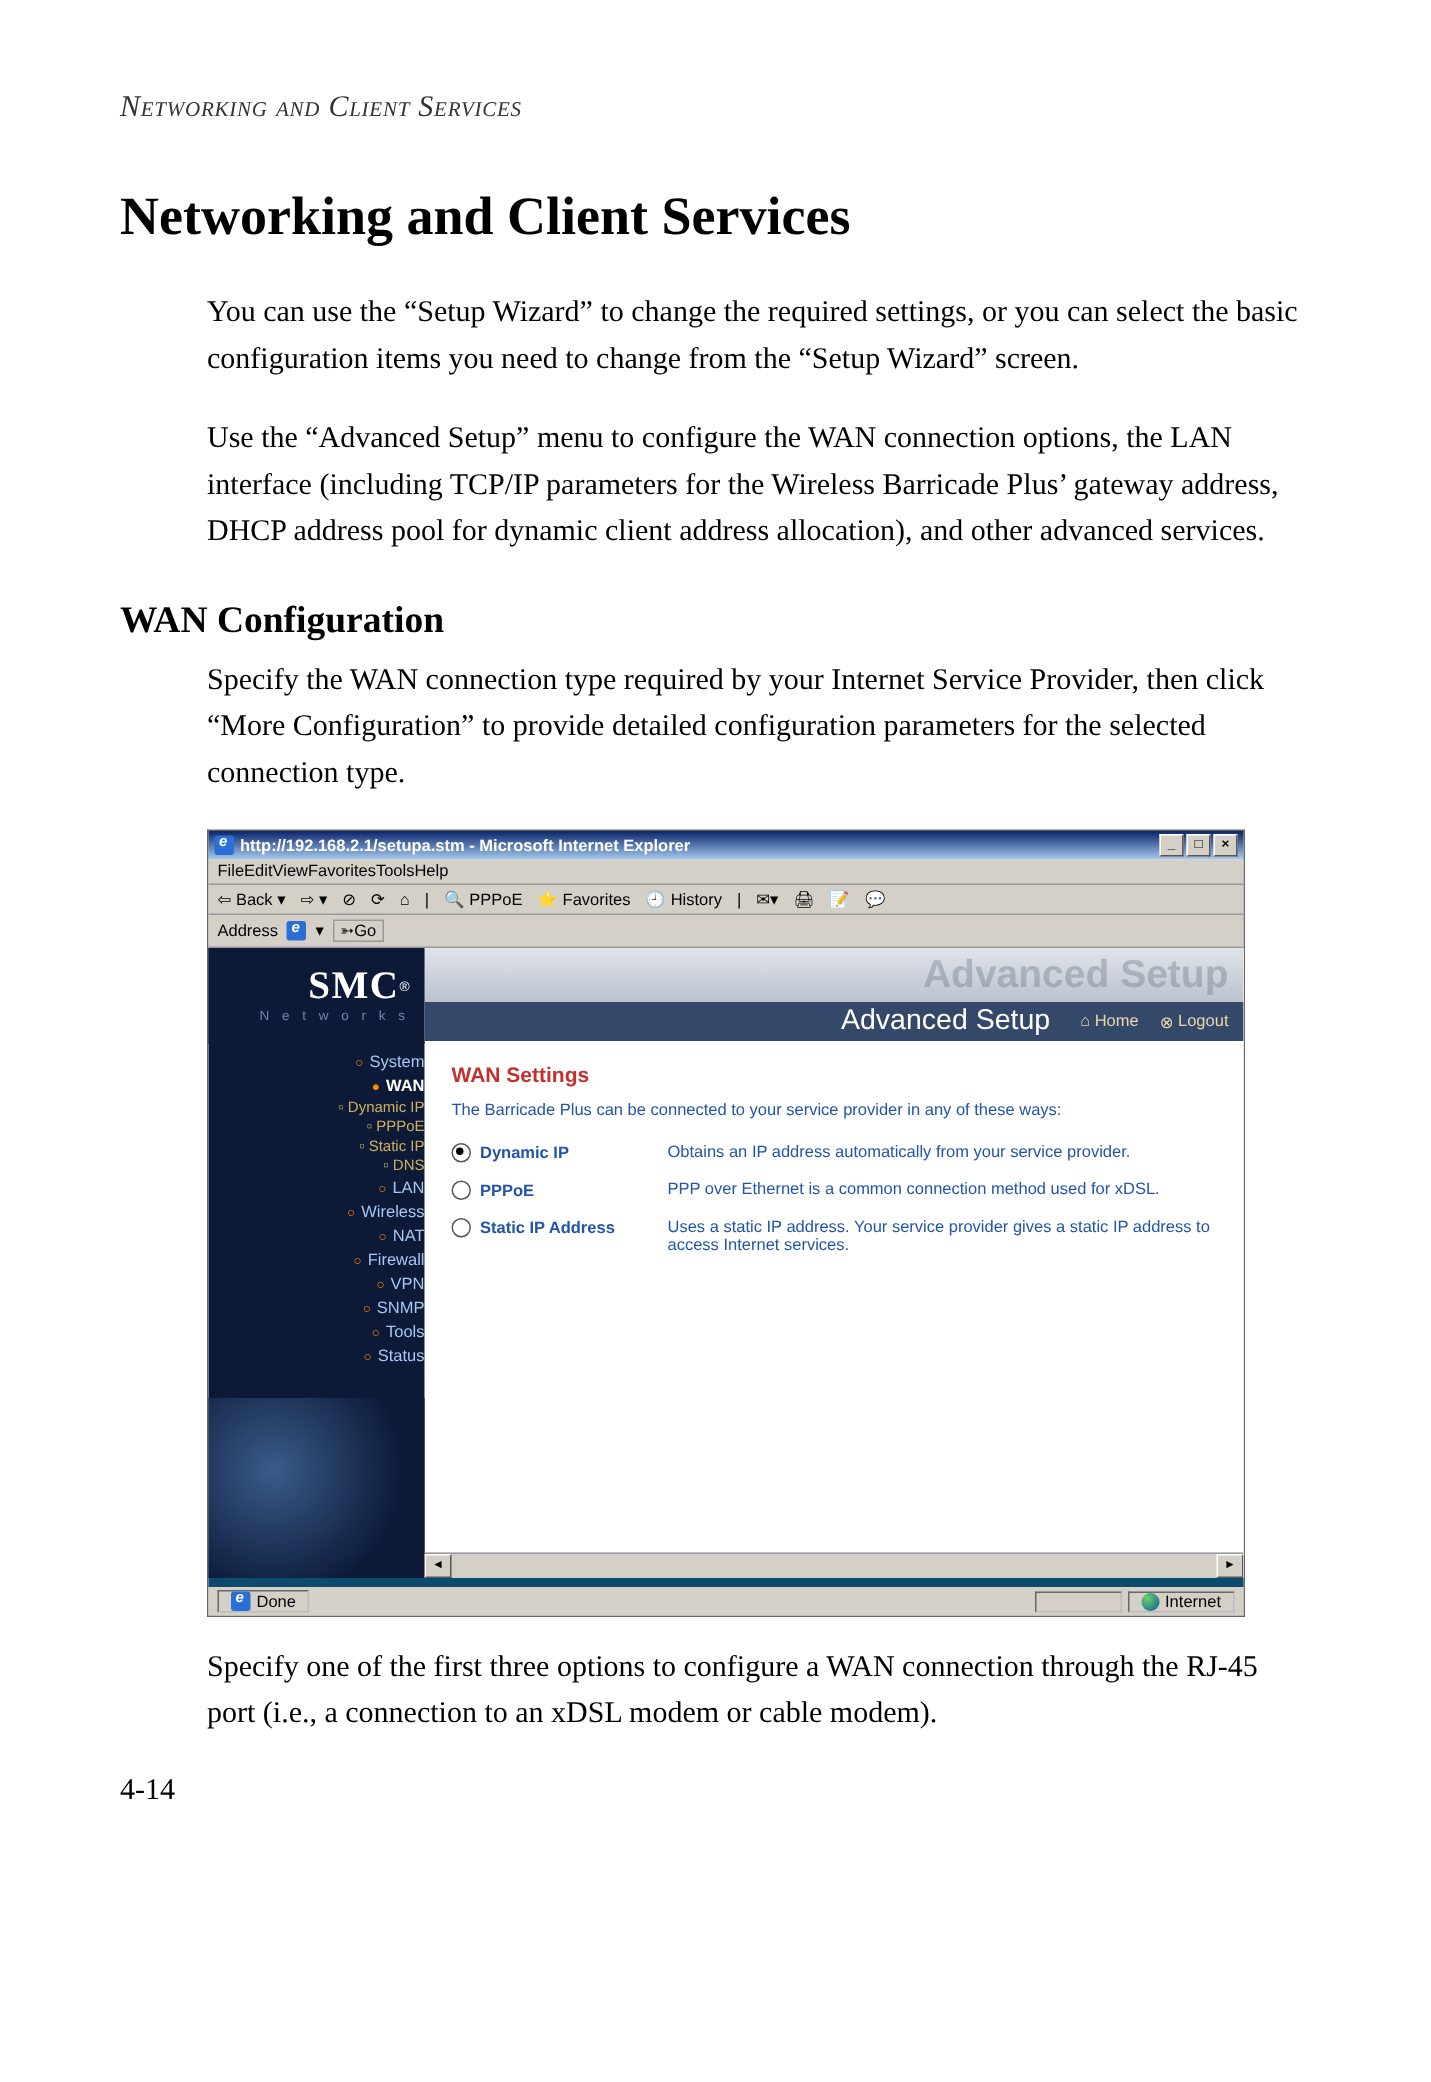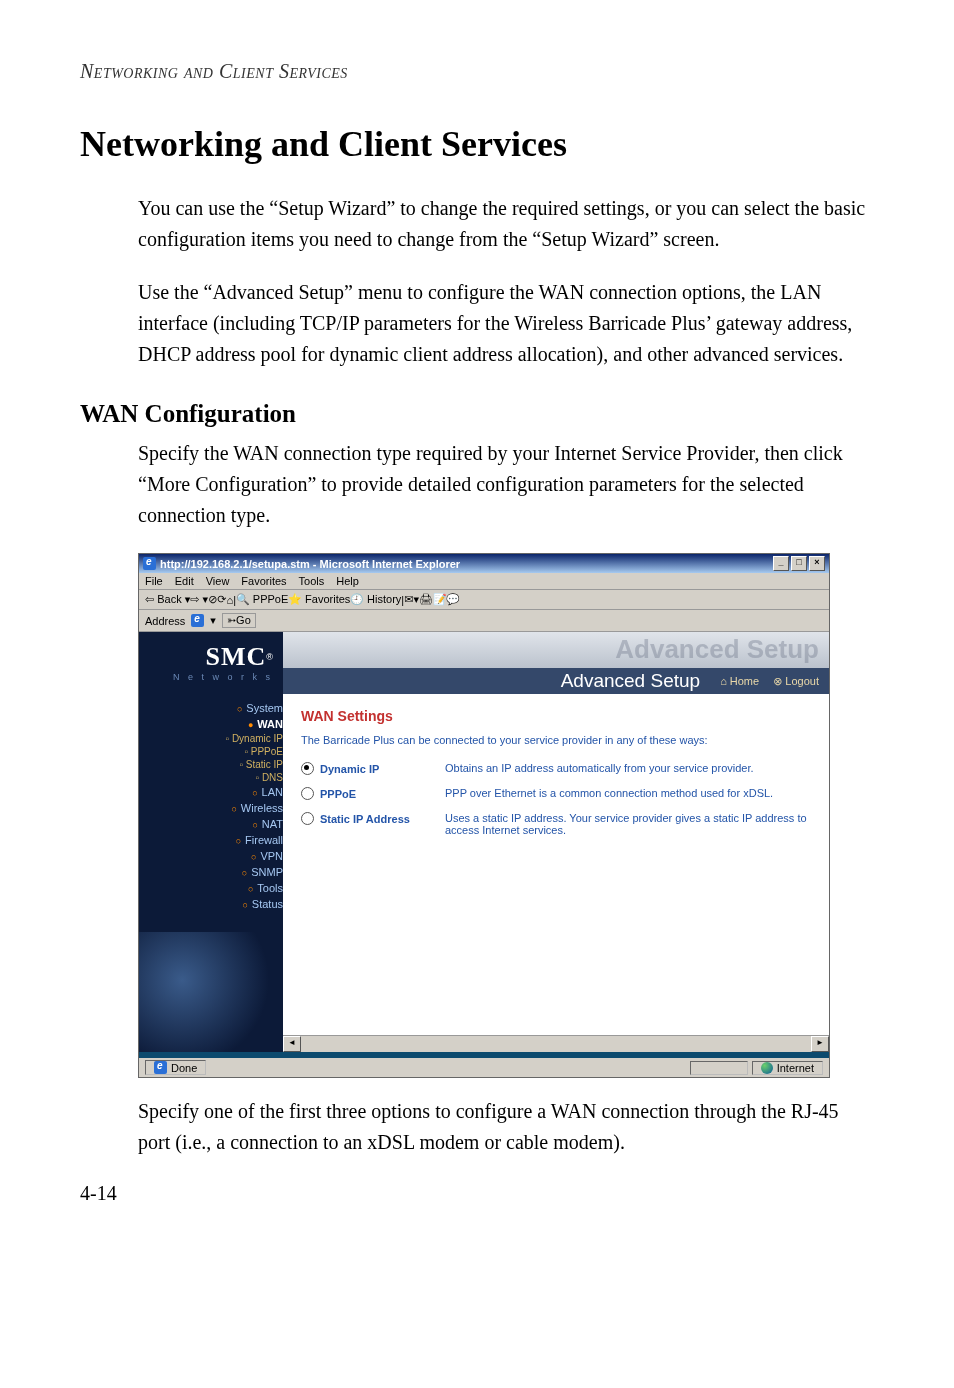--- a/index.html
+++ b/index.html
@@ -80,29 +80,29 @@
     line-height: 10px;
     font-size: 9px;
     color: #000;
     font-weight: bold;
   }
   .menubar {
     background: #d4d0c8;
     padding: 2px 6px;
     font-size: 11px;
     display: flex;
-    gap: 12px;
     border-bottom: 1px solid #999;
   }
   .toolbar {
     background: #d4d0c8;
     padding: 3px 6px;
     font-size: 11px;
     display: flex;
     align-items: center;
+    gap: 10px;
     border-bottom: 1px solid #999;
   }
   .addrbar {
     background: #d4d0c8;
     padding: 3px 6px;
     display: flex;
     align-items: center;
     gap: 6px;
     border-bottom: 1px solid #999;
   }

